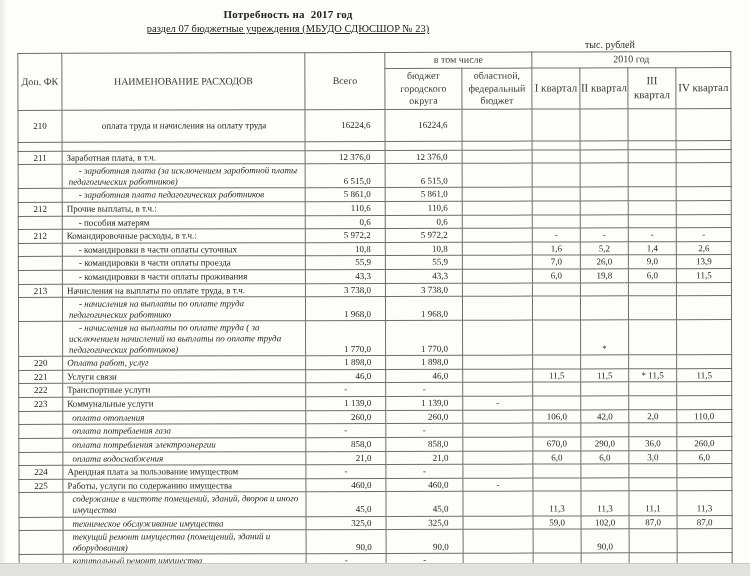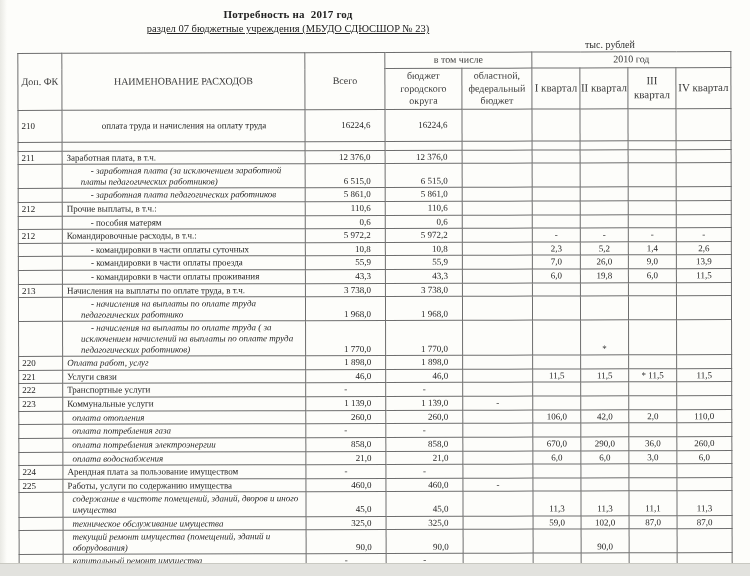--- a/index.html
+++ b/index.html
@@ -38,27 +38,27 @@
     font-weight: normal; font-size: 10px; color: #3a3a3a;
     text-align: center; vertical-align: middle; padding: 1px 2px; line-height: 1.25;
   }
   thead tr.h1 th { height: 16px; }
   thead tr.h2 th { height: 37px; }
   thead th.qh { font-size: 11px; padding: 1px 0; }
   tbody td {
     font-size: 9px; color: #262626; padding: 1px 3px;
     vertical-align: bottom; line-height: 1.18; height: 13px;
   }
-  .c-code { text-align: left; vertical-align: middle; }
+  .c-code { text-align: center; vertical-align: middle; }
   .c-name { text-align: left; padding-left: 4px; }
   .c-total, .c-city { text-align: right; padding-right: 14px; }
   .c-reg, .c-q1, .c-q2, .c-q3, .c-q4 { text-align: center; }
   td.dash { text-align: center; padding-right: 3px; color: #444; }
   .it { font-style: italic; }
-  .hang { padding-left: 18px; text-indent: 10px; }
+  .hang { padding-left: 6px; text-indent: 10px; }
   .ind { padding-left: 9px; }
   tbody tr.spacer td { height: 9px; padding: 0; }
   tbody tr:first-child td { height: 32px; vertical-align: middle; }
   tbody tr:first-child td.c-name { text-align: center; }
 </style>
 </head>
 <body>
 
 <div class="sheet">
 
@@ -187,21 +187,21 @@
             <td class="c-q2 dash">-</td>
             <td class="c-q3 dash">-</td>
             <td class="c-q4 dash">-</td>
           </tr>
           <tr>
             <td class="c-code"></td>
             <td class="c-name hang">- командировки в части оплаты суточных</td>
             <td class="c-total">10,8</td>
             <td class="c-city">10,8</td>
             <td class="c-reg"></td>
-            <td class="c-q1">2,3</td>
+            <td class="c-q1">1,6</td>
             <td class="c-q2">5,2</td>
             <td class="c-q3">1,4</td>
             <td class="c-q4">2,6</td>
           </tr>
           <tr>
             <td class="c-code"></td>
             <td class="c-name hang">- командировки в части оплаты проезда</td>
             <td class="c-total">55,9</td>
             <td class="c-city">55,9</td>
             <td class="c-reg"></td>

